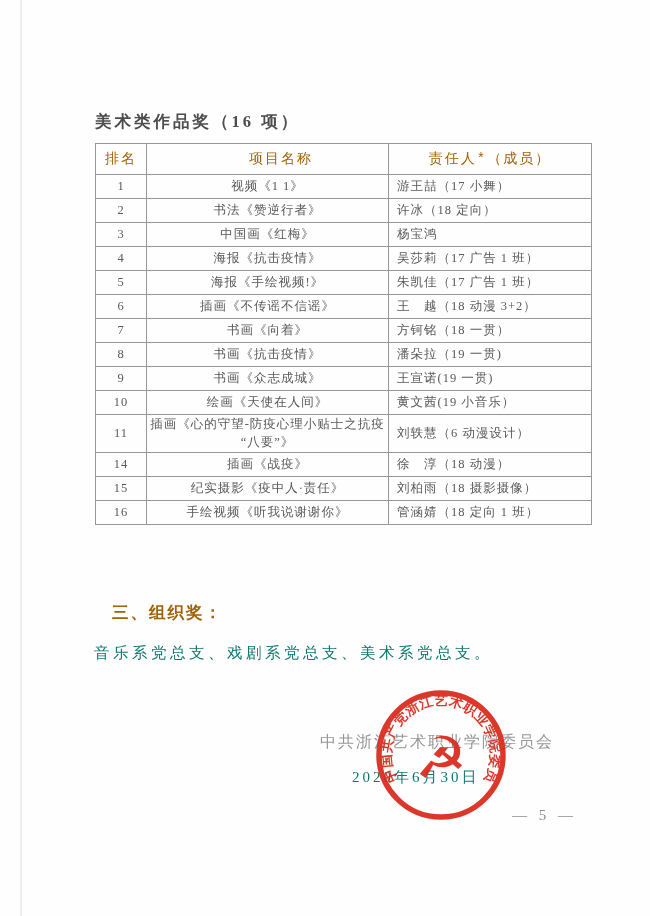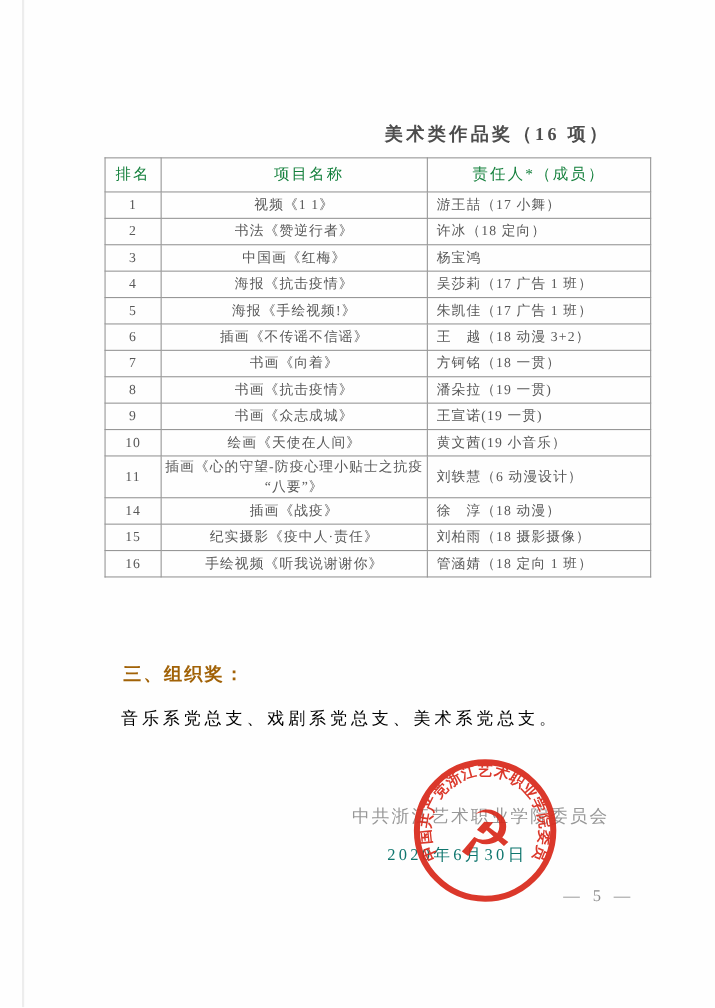--- a/index.html
+++ b/index.html
@@ -7,49 +7,49 @@
     width:650px; height:916px; background:#ffffff;
     font-family:"Liberation Serif","DejaVu Serif",serif;
     -webkit-font-smoothing:antialiased;
   }
   .page { position:relative; width:650px; height:916px; background:#fefefe; overflow:hidden; }
 
   .scan-edge-left { position:absolute; left:20px; top:0; width:2px; height:916px; background:#ededed; }
 
   .doc-title {
     position:absolute; left:95px; top:111px; width:460px; margin:0;
-    text-align:right; font-size:16.5px; font-weight:600;
+    text-align:left; font-size:16.5px; font-weight:600;
     letter-spacing:3px; color:#4d4d4d;
   }
 
   .awards-table {
     position:absolute; left:95px; top:143px; width:460px;
     border-collapse:collapse; table-layout:fixed;
   }
   .awards-table th, .awards-table td { border:1px solid #979797; }
   .awards-table th {
-    height:28px; font-size:14px; font-weight:500; color:#15803d;
+    height:28px; font-size:14px; font-weight:500; color:#a16207;
     letter-spacing:2px; text-align:center;
   }
   .awards-table td {
     height:21px; font-size:12.5px; color:#585858;
     line-height:1.4; padding:1px 3px; text-align:center; letter-spacing:1px;
   }
   .col-rank   { width:48px; }
   .col-project{ width:212px;padding-left:28px; }
-  .col-person { width:200px; }
+  .col-person { width:200px;font-family:Liberation Mono, monospace; }
   td.cell-person { text-align:left; padding-left:8px; }
 
   .section-heading {
     position:absolute; left:112px; top:602px;
     font-size:16.5px; font-weight:bold; color:#a16207; letter-spacing:2px;
   }
   .section-body {
-    position:absolute; left:110px; top:643px;
-    font-size:15.5px; color:#000000; letter-spacing:3.5px;
+    position:absolute; left:94px; top:643px;
+    font-size:15.5px; color:#0f766e; letter-spacing:3.5px;
   }
 
   .sig-org {
     position:absolute; left:320px; top:732px;
     font-size:16px; color:#979797; letter-spacing:2px; white-space:nowrap;
   }
   .sig-date {
     position:absolute; left:352px; top:768px;
     font-size:15px; color:#0f766e; letter-spacing:3px; white-space:nowrap;
   }

